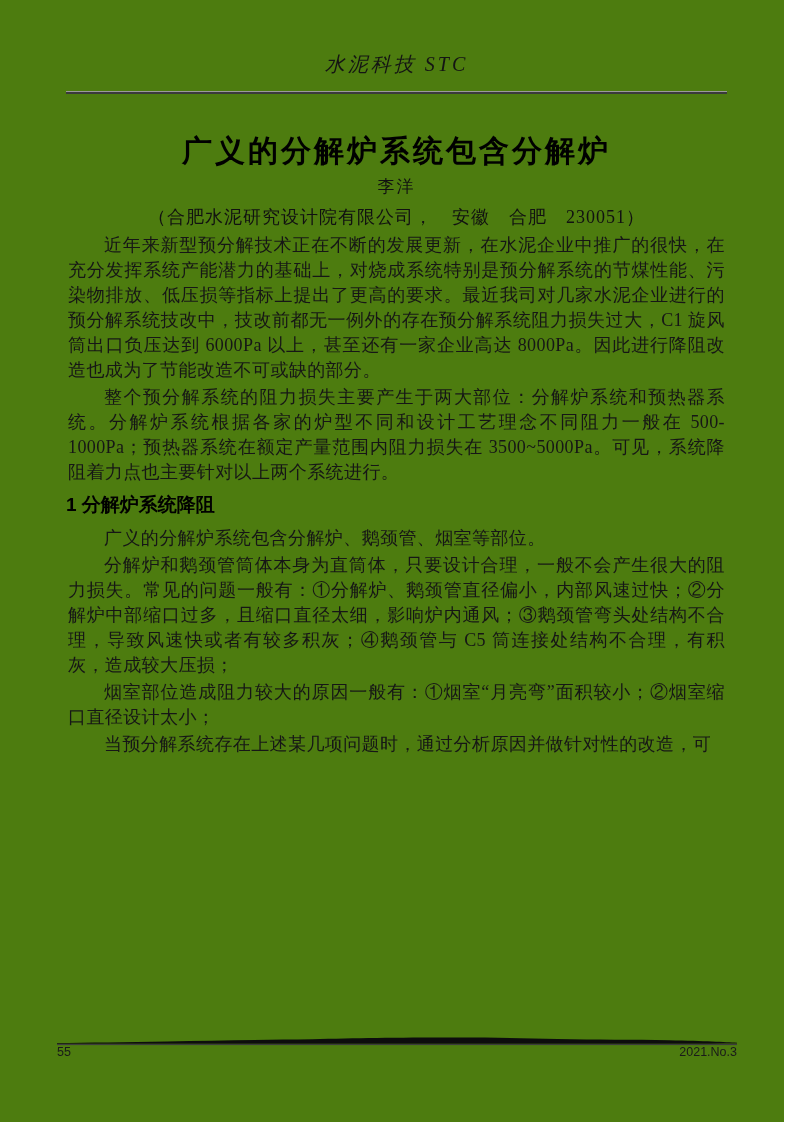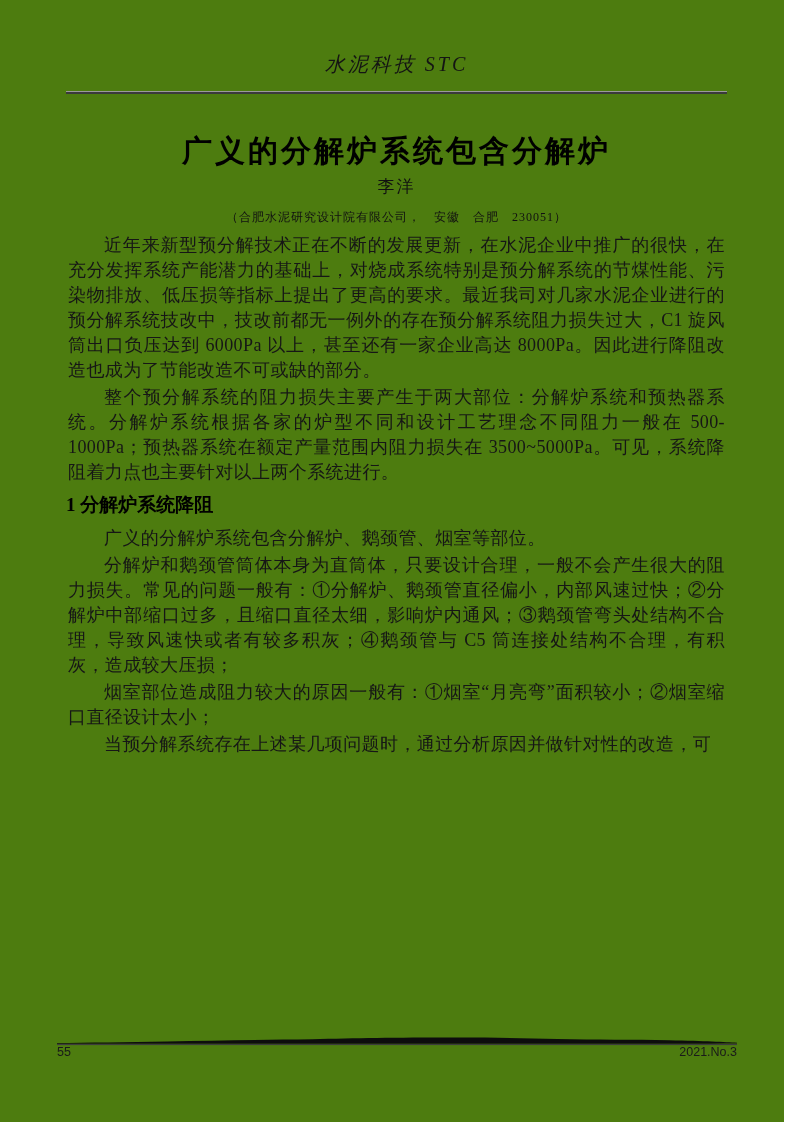--- a/index.html
+++ b/index.html
@@ -51,37 +51,36 @@
   .author {
     line-height: 26px;
     text-align: center;
     font-size: 17px;
     letter-spacing: 2px;
   }
   .affiliation {
     margin-top: 3px;
     line-height: 28px;
     text-align: center;
-    font-size: 12px;
+    font-size: 18px;
     letter-spacing: 1px;
   }
   .section-heading {
     margin: 0;
     font-family: "Liberation Sans", "DejaVu Sans", sans-serif;
     font-size: 19px;
     font-weight: bold;
     color: #000000;
   }
   .section-heading.first {
     margin-top: 14px;
     line-height: 32px;
   }
   .section-heading.flow {
     line-height: 36.5px;
-    font-family: Liberation Serif, serif;
   }
   .body-paragraph {
     margin: 2px;
     font-size: 18px;
     line-height: 25px;
     text-align: justify;
     text-indent: 2em;
     letter-spacing: 0.4px;
     color: #161616;
   }

